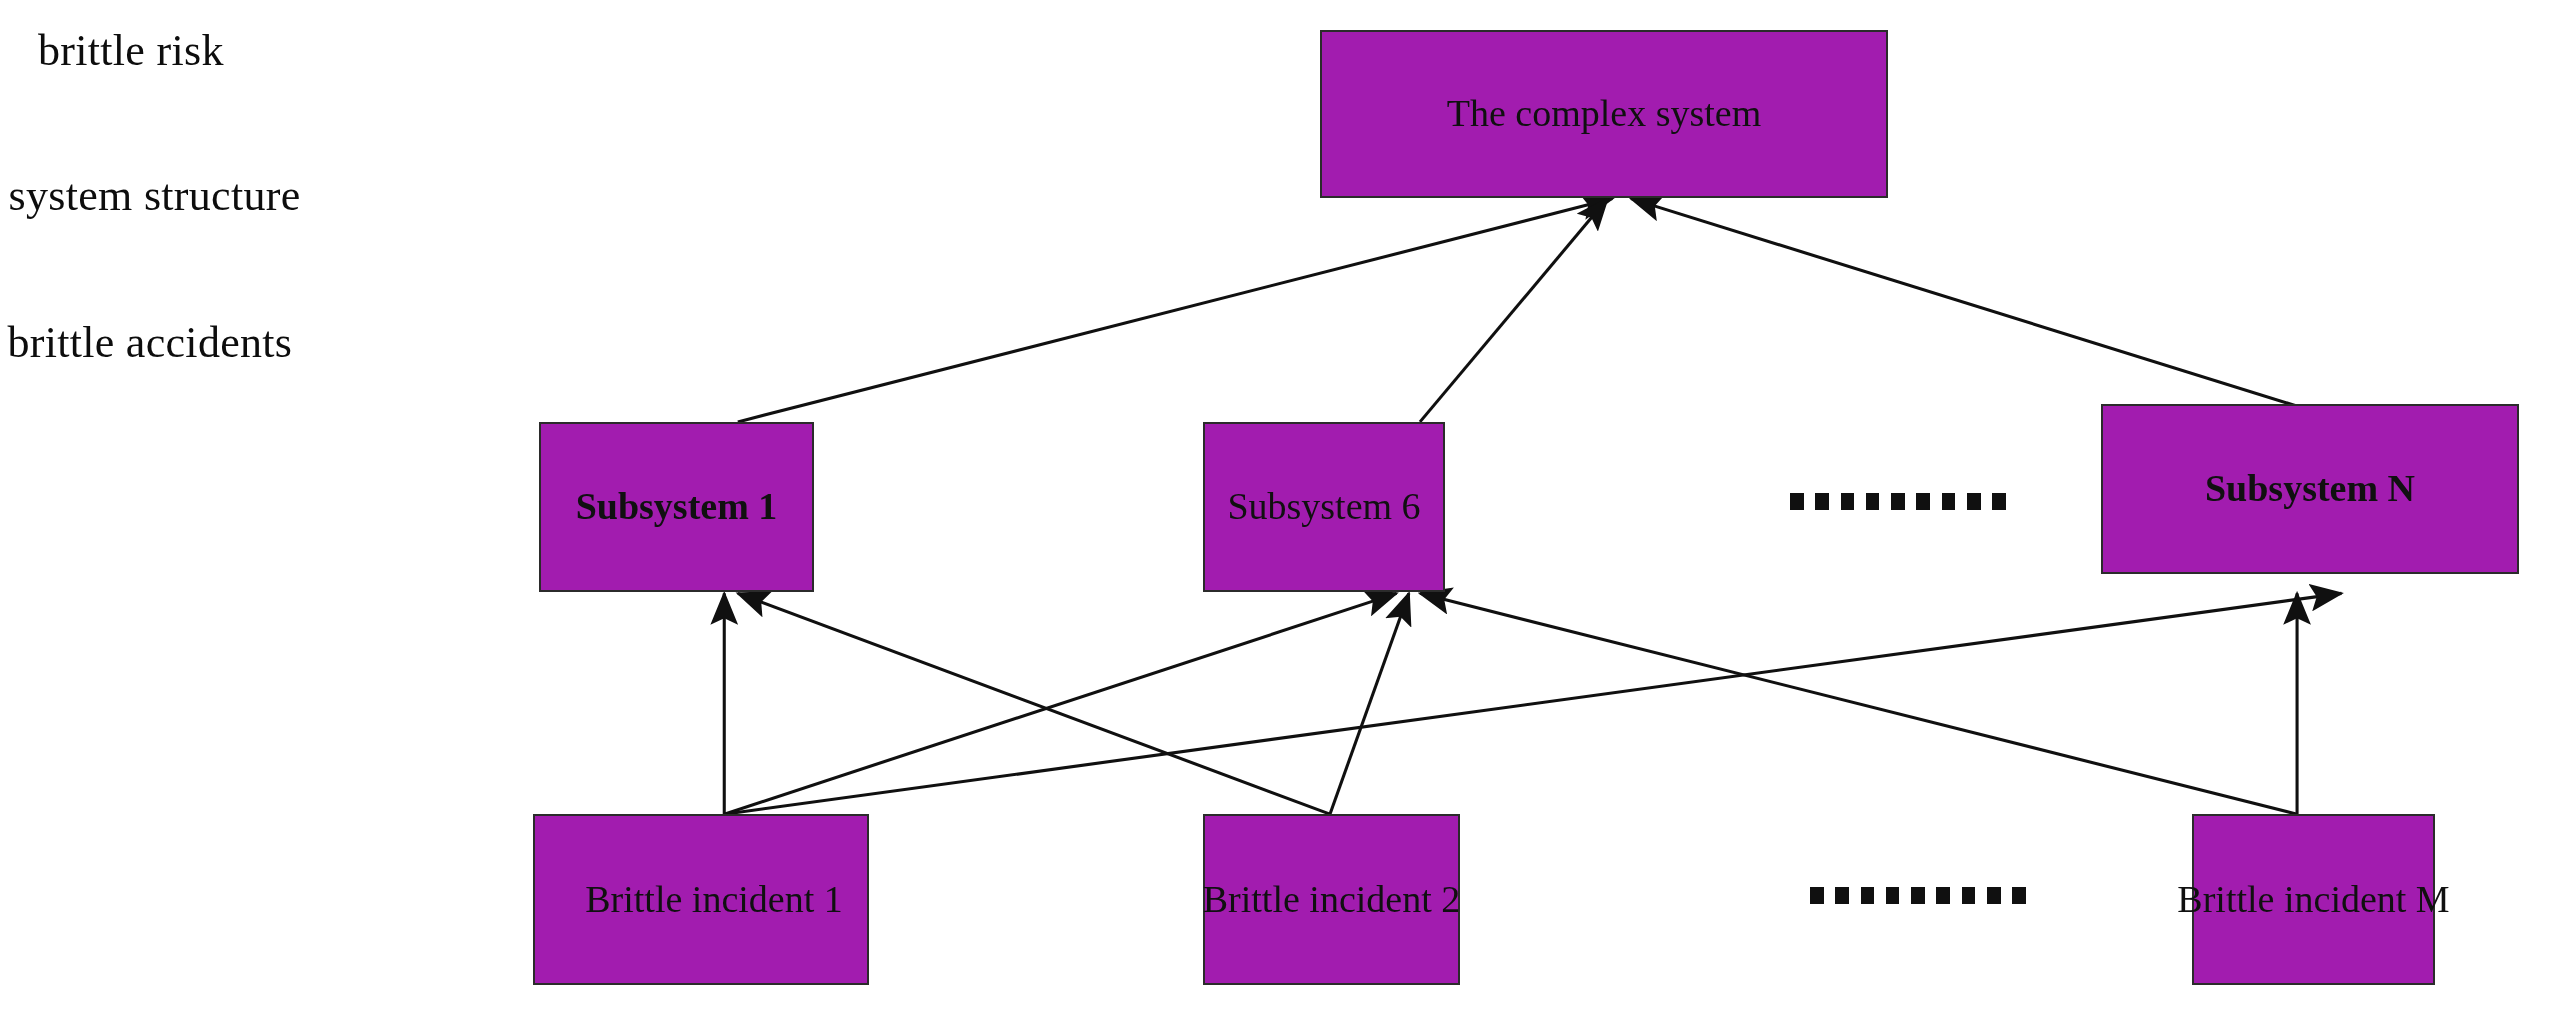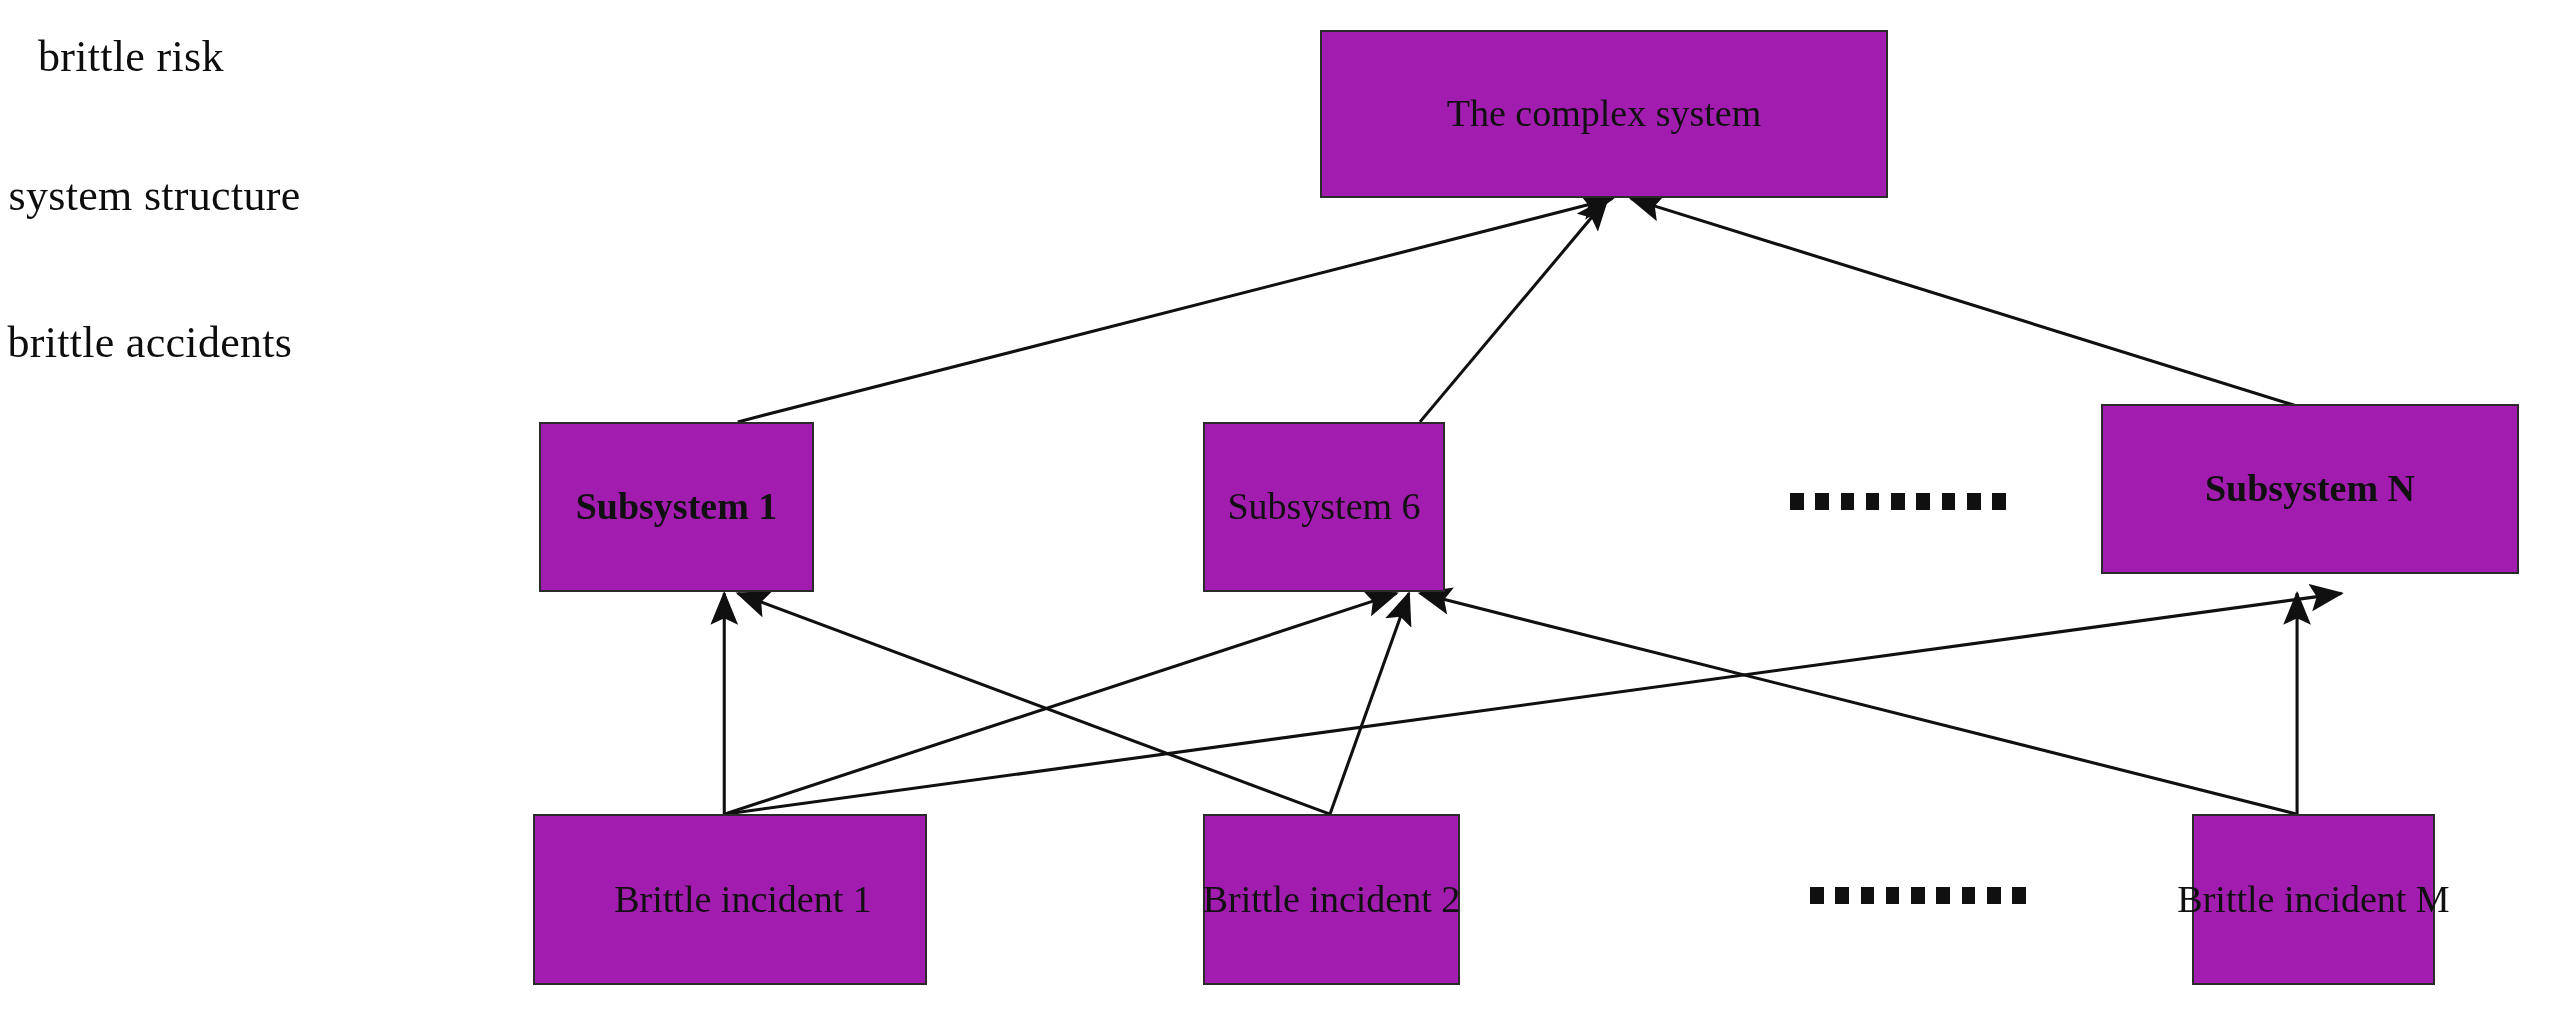--- a/index.html
+++ b/index.html
@@ -79,41 +79,41 @@
         <line x1="1174" y1="1320" x2="1174" y2="962" stroke="#101010" stroke-width="5" marker-end="url(#arrowhead)"></line>
         <line x1="1174" y1="1320" x2="2264" y2="962" stroke="#101010" stroke-width="5" marker-end="url(#arrowhead)"></line>
         <line x1="1174" y1="1320" x2="3796" y2="962" stroke="#101010" stroke-width="5" marker-end="url(#arrowhead)"></line>
         <line x1="2156" y1="1320" x2="1196" y2="962" stroke="#101010" stroke-width="5" marker-end="url(#arrowhead)"></line>
         <line x1="2156" y1="1320" x2="2284" y2="962" stroke="#101010" stroke-width="5" marker-end="url(#arrowhead)"></line>
         <line x1="3724" y1="1320" x2="2302" y2="962" stroke="#101010" stroke-width="5" marker-end="url(#arrowhead)"></line>
         <line x1="3724" y1="1320" x2="3724" y2="962" stroke="#101010" stroke-width="5" marker-end="url(#arrowhead)"></line>
       </g>
   </svg>
 
-  <div class="row-label" style="left:38px; top:35px;text-align:right;">brittle risk</div>
+  <div class="row-label" style="left:38px; top:29px;text-align:right;">brittle risk</div>
   <div class="row-label" style="left:8.6px; top:174px;">system structure</div>
   <div class="row-label" style="left:7.4px; top:321px;">brittle accidents</div>
 
   <div class="node" style="left:1320px; top:30px; width:568px; height:168px;">
     <span>The complex system</span>
   </div>
 
   <div class="node" style="left:539px; top:422px; width:275px; height:170px;font-weight:bold;">
     <span>Subsystem 1</span>
   </div>
 
   <div class="node" style="left:1203px; top:422px; width:242px; height:170px;">
     <span>Subsystem 6</span>
   </div>
 
   <div class="node" style="left:2101px; top:404px; width:418px; height:170px;font-weight:bold;">
     <span>Subsystem N</span>
   </div>
 
-  <div class="node" style="left:533px; top:814px; width:394px; height:171px;padding-left:26px;">
+  <div class="node" style="left:533px; top:814px; width:336px; height:171px;padding-left:26px;">
     <span>Brittle incident 1</span>
   </div>
 
   <div class="node" style="left:1203px; top:814px; width:257px; height:171px;">
     <span>Brittle incident 2</span>
   </div>
 
   <div class="node" style="left:2164px; top:814px; width:243px; height:171px;margin-left:28px;">
     <span>Brittle incident M</span>
   </div>

